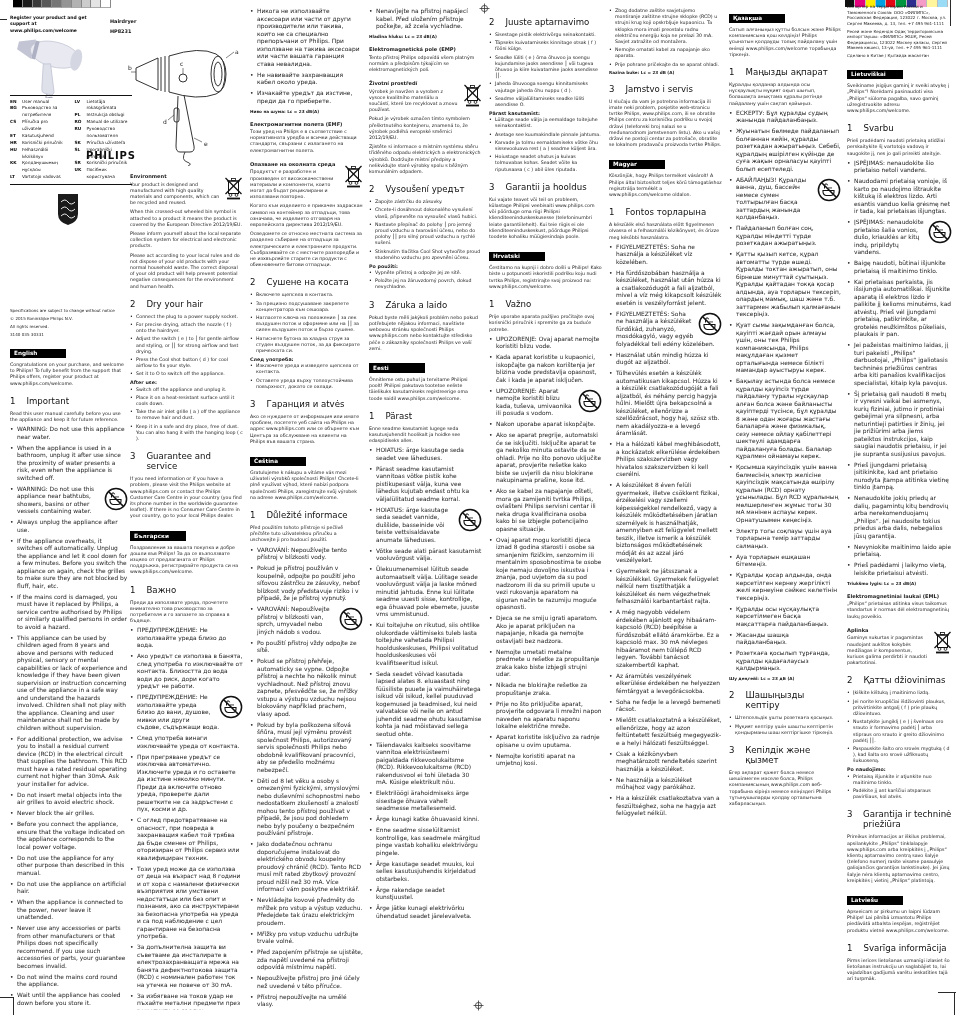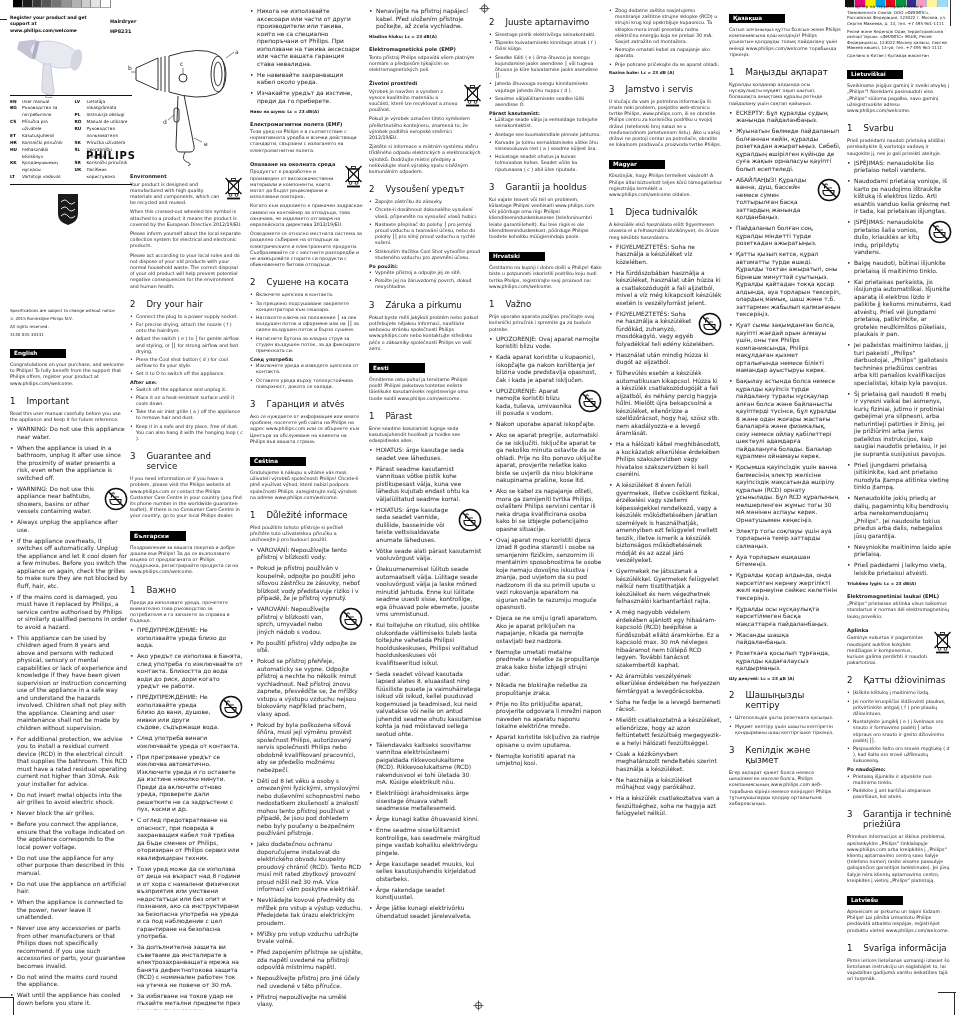--- a/index.html
+++ b/index.html
@@ -285,21 +285,21 @@
       <circle cx="6.5" cy="21" r="1.4" fill="none" stroke="#111" stroke-width="0.8"></circle>
       <circle cx="12.5" cy="21" r="1.4" fill="none" stroke="#111" stroke-width="0.8"></circle>
       <line x1="1.5" y1="4" x2="17.5" y2="20" stroke="#111" stroke-width="1.3"></line>
       <line x1="17.5" y1="4" x2="1.5" y2="20" stroke="#111" stroke-width="1.3"></line>
       <rect x="3" y="23.6" width="13" height="1.8" fill="#111"></rect>
     </svg>Životní prostředí</div><div class="p">Výrobek je navržen a vyroben z vysoce kvalitního materiálu a součástí, které lze recyklovat a znovu používat.</div><div class="p">Pokud je výrobek označen tímto symbolem přeškrtnutého kontejneru, znamená to, že výrobek podléhá evropské směrnici 2012/19/EU.</div><div class="p">Zjistěte si informace o místním systému sběru tříděného odpadu elektrických a elektronických výrobků. Dodržujte místní předpisy a nelikvidujte staré výrobky spolu s běžným komunálním odpadem.</div><div class="h1">
         <span class="num">2</span>
         <span>Vysoušení уредът</span>
       </div><div class="bullet">Zapojte zástrčku do zásuvky.</div><div class="bullet">Chcete-li dosáhnout dokonalého vysušení vlasů, připevněte na vysoušeč vlasů hubici.</div><div class="bullet">Nastavte přepínač do polohy ⎮ pro jemný proud vzduchu a tvarování účesu, nebo do polohy ⎮⎮ pro silný proud vzduchu a rychlé sušení.</div><div class="bullet">Stisknutím tlačítka Cool Shot vytvoříte proud studeného vzduchu pro zpevnění účesu.</div><div class="sub">Po použití:</div><div class="bullet">Vypněte přístroj a odpojte jej ze sítě.</div><div class="bullet">Položte jej na žáruvzdorný povrch, dokud nevychladne.</div><div class="h1">
         <span class="num">3</span>
-        <span>Záruka a pirkumu</span>
+        <span>Záruka a laido</span>
       </div><div class="p">Pokud byste měli jakýkoli problém nebo pokud potřebujete nějakou informaci, navštivte webovou stránku společnosti Philips www.philips.com nebo kontaktujte středisko péče o zákazníky společnosti Philips ve vaší zemi.</div><div class="langbar">Eesti</div><div class="p">Õnnitleme ostu puhul ja tervitame Philipsi poolt! Philipsi pakutava tootetoe eeliste täielikuks kasutamiseks registreerige oma toode saidil www.philips.com/welcome.</div><div class="h1">
         <span class="num">1</span>
         <span>Pärast</span>
       </div><div class="p">Enne seadme kasutamist lugege seda kasutusjuhendit hoolikalt ja hoidke see edaspidiseks alles.</div><div class="bullet big">HOIATUS: ärge kasutage seda seadet vee läheduses.</div><div class="bullet big">Pärast seadme kasutamist vannitoas võtke pistik kohe pistikupesast välja, kuna vee lähedus kujutab endast ohtu ka väljalülitatud seadme korral.</div><div class="bullet big"><svg width="24" height="24" viewBox="0 0 24 24" class="icon-r">
       <circle cx="12" cy="12" r="10.6" fill="none" stroke="#111" stroke-width="1.5"></circle>
       <path d="M6,12.5 h11 v1.6 a3.4,3.4 0 0 1 -3.4,3.4 h-4.2 a3.4,3.4 0 0 1 -3.4,-3.4 Z" fill="none" stroke="#111" stroke-width="1.1"></path>
       <path d="M7.5,10.5 v-3 q0,-1.6 1.6,-1.6 q1.4,0 1.5,1.4" fill="none" stroke="#111" stroke-width="1"></path>
       <line x1="12" y1="9" x2="12" y2="10.8" stroke="#111" stroke-width="0.9"></line>
       <line x1="14" y1="9" x2="14" y2="10.8" stroke="#111" stroke-width="0.9"></line>
       <line x1="4.2" y1="4.2" x2="19.8" y2="19.8" stroke="#111" stroke-width="1.6"></line>
@@ -319,21 +319,21 @@
       <path d="M7.5,10.5 v-3 q0,-1.6 1.6,-1.6 q1.4,0 1.5,1.4" fill="none" stroke="#111" stroke-width="1"></path>
       <line x1="12" y1="9" x2="12" y2="10.8" stroke="#111" stroke-width="0.9"></line>
       <line x1="14" y1="9" x2="14" y2="10.8" stroke="#111" stroke-width="0.9"></line>
       <line x1="4.2" y1="4.2" x2="19.8" y2="19.8" stroke="#111" stroke-width="1.6"></line>
     </svg>UPOZORENJE: Aparat nemojte koristiti blizu kada, tuševa, umivaonika ili posuda s vodom.</div><div class="bullet big">Nakon uporabe aparat iskopčajte.</div><div class="bullet big">Ako se aparat pregrije, automatski će se isključiti. Isključite aparat te ga nekoliko minuta ostavite da se ohladi. Prije no što ponovo uključite aparat, provjerite rešetke kako biste se uvjerili da nisu blokirane nakupinama prašine, kose itd.</div><div class="bullet big">Ako se kabel za napajanje ošteti, mora ga zamijeniti tvrtka Philips, ovlašteni Philips servisni centar ili neka druga kvalificirana osoba kako bi se izbjegle potencijalno opasne situacije.</div><div class="bullet big">Ovaj aparat mogu koristiti djeca iznad 8 godina starosti i osobe sa smanjenim fizičkim, senzornim ili mentalnim sposobnostima te osobe koje nemaju dovoljno iskustva i znanja, pod uvjetom da su pod nadzorom ili da su primili upute u vezi rukovanja aparatom na siguran način te razumiju moguće opasnosti.</div><div class="bullet big">Djeca se ne smiju igrati aparatom. Ako je aparat priključen na napajanje, nikada ga nemojte ostavljati bez nadzora.</div><div class="bullet big">Nemojte umetati metalne predmete u rešetke za propuštanje zraka kako biste izbjegli strujni udar.</div><div class="bullet big">Nikada ne blokirajte rešetke za propuštanje zraka.</div><div class="bullet big">Prije no što priključite aparat, provjerite odgovara li mrežni napon naveden na aparatu naponu lokalne električne mreže.</div><div class="bullet big">Aparat koristite isključivo za radnje opisane u ovim uputama.</div><div class="bullet big">Nemojte koristiti aparat na umjetnoj kosi.</div></div>
   <div class="col" style="left:609px;top:8px;width:113px;height:1002px;"><div class="bullet">Zbog dodatne zaštite savjetujemo montiranje zaštitne strujne sklopke (RCD) u strujni krug koji opskrbljuje kupaonicu. Ta sklopka mora imati preostalu radnu električnu energiju koja ne prelazi 30 mA. Savjet zatražite od montažera.</div><div class="bullet">Nemojte omatati kabel za napajanje oko aparata.</div><div class="bullet">Prije pohrane pričekajte da se aparat ohladi.</div><div class="note">Razina buke: Lc = 23 dB (A)</div><div class="h1">
         <span class="num">3</span>
         <span>Jamstvo i servis</span>
       </div><div class="p">U slučaju da vam je potrebna informacija ili imate neki problem, posjetite web-stranicu tvrtke Philips, www.philips.com, ili se obratite Philips centru za korisničku podršku u svojoj državi (telefonski broj nalazi se u međunarodnom jamstvenom listu). Ako u vašoj državi ne postoji centar za potrošače, obratite se lokalnom prodavaču proizvoda tvrtke Philips.</div><div class="langbar">Magyar</div><div class="p">Köszönjük, hogy Philips terméket vásárolt! A Philips által biztosított teljes körű támogatáshoz regisztrálja termékét a www.philips.com/welcome oldalon.</div><div class="h1">
         <span class="num">1</span>
-        <span>Djeca tudnivalók</span>
+        <span>Fontos торларына</span>
       </div><div class="p">A készülék első használata előtt figyelmesen olvassa el a felhasználói kézikönyvet, és őrizze meg későbbi használatra.</div><div class="bullet big">FIGYELMEZTETÉS: Soha ne használja a készüléket víz közelében.</div><div class="bullet big">Ha fürdőszobában használja a készüléket, használat után húzza ki a csatlakozódugót a fali aljzatból, mivel a víz még kikapcsolt készülék esetén is veszélyforrást jelent.</div><div class="bullet big"><svg width="24" height="24" viewBox="0 0 24 24" class="icon-r">
       <circle cx="12" cy="12" r="10.6" fill="none" stroke="#111" stroke-width="1.5"></circle>
       <path d="M6,12.5 h11 v1.6 a3.4,3.4 0 0 1 -3.4,3.4 h-4.2 a3.4,3.4 0 0 1 -3.4,-3.4 Z" fill="none" stroke="#111" stroke-width="1.1"></path>
       <path d="M7.5,10.5 v-3 q0,-1.6 1.6,-1.6 q1.4,0 1.5,1.4" fill="none" stroke="#111" stroke-width="1"></path>
       <line x1="12" y1="9" x2="12" y2="10.8" stroke="#111" stroke-width="0.9"></line>
       <line x1="14" y1="9" x2="14" y2="10.8" stroke="#111" stroke-width="0.9"></line>
       <line x1="4.2" y1="4.2" x2="19.8" y2="19.8" stroke="#111" stroke-width="1.6"></line>
     </svg>FIGYELMEZTETÉS: Soha ne használja a készüléket fürdőkád, zuhanyzó, mosdókagyló, vagy egyéb folyadékkal teli edény közelében.</div><div class="bullet big">Használat után mindig húzza ki dugót az aljzatból.</div><div class="bullet big">Túlhevülés esetén a készülék automatikusan kikapcsol. Húzza ki a készülék csatlakozódugóját a fali aljzatból, és néhány percig hagyja hűlni. Mielőtt újra bekapcsolná a készüléket, ellenőrizze a szellőzőrácsot, hogy haj, szösz stb. nem akadályozza-e a levegő áramlását.</div><div class="bullet big">Ha a hálózati kábel meghibásodott, a kockázatok elkerülése érdekében Philips szakszervizben vagy hivatalos szakszervizben ki kell cserélni.</div><div class="bullet big">A készüléket 8 éven felüli gyermekek, illetve csökkent fizikai, érzékelési vagy szellemi képességekkel rendelkező, vagy a készülék működtetésében járatlan személyek is használhatják, amennyiben ezt felügyelet mellett teszik, illetve ismerik a készülék biztonságos működtetésének módját és az azzal járó veszélyeket.</div><div class="bullet big">Gyermekek ne játsszanak a készülékkel. Gyermekek felügyelet nélkül nem tisztíthatják a készüléket és nem végezhetnek felhasználói karbantartást rajta.</div><div class="bullet big">A még nagyobb védelem érdekében ajánlott egy hibaáram-kapcsoló (RCD) beépítése a fürdőszobát ellátó áramkörbe. Ez a kapcsoló max. 30 mA névleges hibaáramot nem túllépő RCD legyen. További tanácsot szakembertől kaphat.</div><div class="bullet big">Az áramütés veszélyének elkerülése érdekében ne helyezzen fémtárgyat a levegőrácsokba.</div><div class="bullet big">Soha ne fedje le a levegő bemeneti rácsot.</div><div class="bullet big">Mielőtt csatlakoztatná a készüléket, ellenőrizze, hogy az azon feltüntetett feszültség megegyezik-e a helyi hálózati feszültséggel.</div><div class="bullet big">Csak a kézikönyvben meghatározott rendeltetés szerint használja a készüléket.</div><div class="bullet big">Ne használja a készüléket műhajhoz vagy parókához.</div><div class="bullet big">Ha a készülék csatlakoztatva van a feszültséghez, soha ne hagyja azt felügyelet nélkül.</div></div>
   <div class="col" style="left:729px;top:5px;width:112px;height:1005px;"><div class="langbar">Қазақша</div><div class="p">Сатып алғаныңыз құтты болсын және Philips компаниясына қош келдіңіз! Philips ұсынатын қолдауды толық пайдалану үшін өнімді www.philips.com/welcome торабында тіркеңіз.</div><div class="h1">
         <span class="num">1</span>

